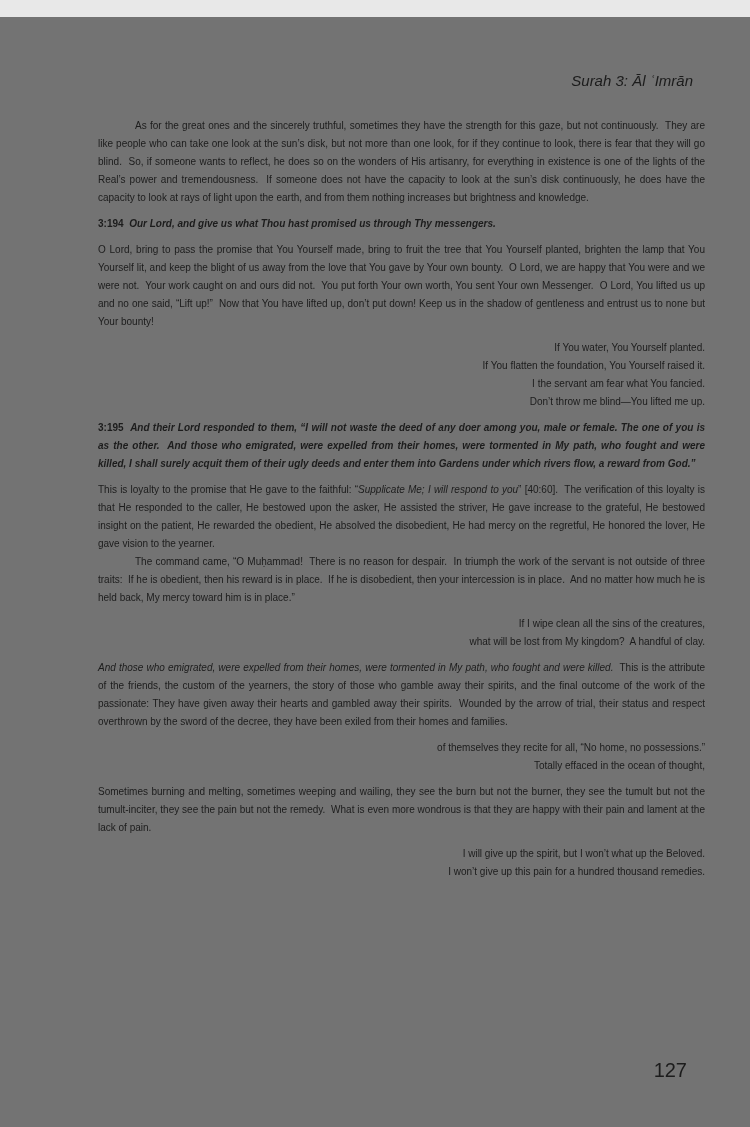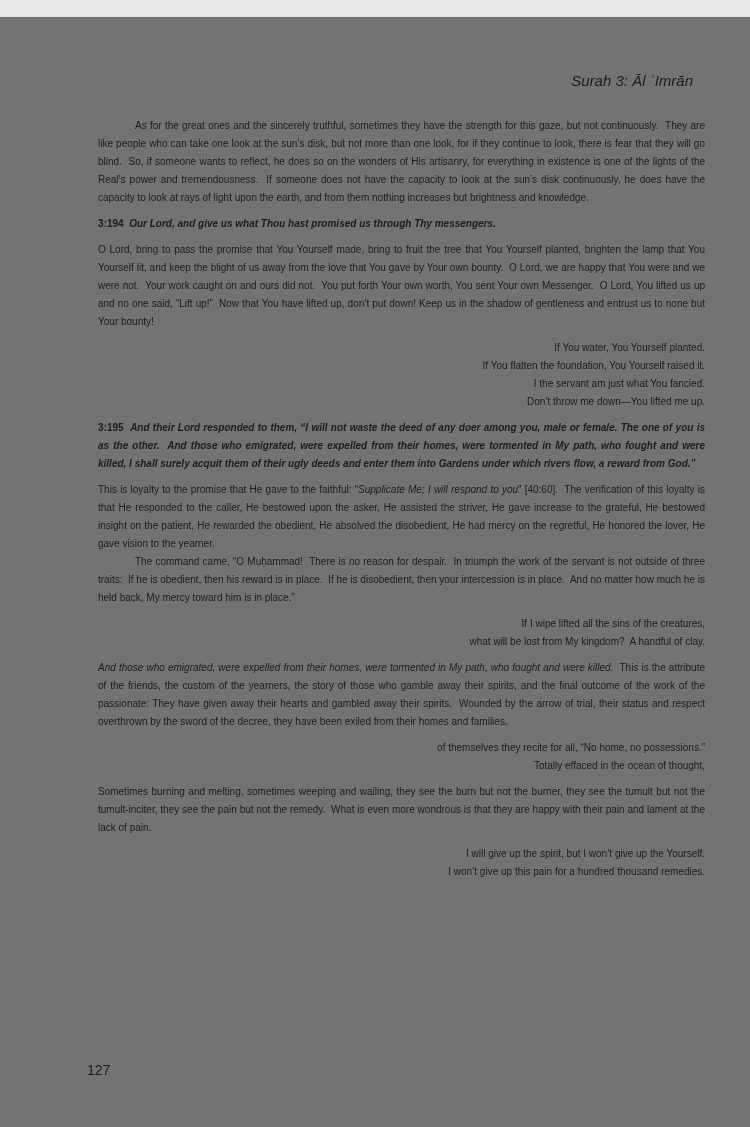--- a/index.html
+++ b/index.html
@@ -39,55 +39,56 @@
   .para.fli { text-indent: 37px; }
   .verse { font-weight: bold; }
   .it { font-style: italic; }
   .bd { font-weight: bold; }
   .poem { text-align: right; }
   .poem-line.ind1 { padding-left: 40px; }
   .poem-line.ind2 { padding-left: 78px; }
   .page-number {
     position: absolute;
     top: 1044px;
-    left: 87px;
+    left: 80px;
     width: 607px;
-    font-size: 14px;
+    text-align: right;
+    font-size: 20px;
     line-height: 18px;
   }
 </style>
 </head>
 <body>
 
 <div class="page">
   <div class="running-header">Surah 3: Āl ʿImrān</div>
 
   <div class="content">
       <p class="para fli"><span>As for the great ones and the sincerely truthful, sometimes they have the strength for this gaze, but not continuously.&nbsp; They are like people who can take one look at the sun’s disk, but not more than one look, for if they continue to look, there is fear that they will go blind.&nbsp; So, if someone wants to reflect, he does so on the wonders of His artisanry, for everything in existence is one of the lights of the Real’s power and tremendousness.&nbsp; If someone does not have the capacity to look at the sun’s disk continuously, he does have the capacity to look at rays of light upon the earth, and from them nothing increases but brightness and knowledge.</span></p>
       <p class="verse"><span class="bd">3:194&nbsp; </span><span class="it bd">Our Lord, and give us what Thou hast promised us through Thy messengers.</span></p>
       <p class="para"><span>O Lord, bring to pass the promise that You Yourself made, bring to fruit the tree that You Yourself planted, brighten the lamp that You Yourself lit, and keep the blight of us away from the love that You gave by Your own bounty.&nbsp; O Lord, we are happy that You were and we were not.&nbsp; Your work caught on and ours did not.&nbsp; You put forth Your own worth, You sent Your own Messenger.&nbsp; O Lord, You lifted us up and no one said, “Lift up!”&nbsp; Now that You have lifted up, don’t put down! Keep us in the shadow of gentleness and entrust us to none but Your bounty!</span></p>
       <div class="poem">
         <div class="poem-line ind1">If You water, You Yourself planted.</div>
         <div class="poem-line ind2">If You flatten the foundation, You Yourself raised it.</div>
-        <div class="poem-line ind1">I the servant am just what You fancied.</div>
-        <div class="poem-line ind2">Don’t throw me down—You lifted me up.</div>
+        <div class="poem-line ind1">I the servant am fear what You fancied.</div>
+        <div class="poem-line ind2">Don’t throw me blind—You lifted me up.</div>
       </div>
       <p class="verse"><span class="bd">3:195&nbsp; </span><span class="it bd">And their Lord responded to them, “I will not waste the deed of any doer among you, male or female. The one of you is as the other.&nbsp; And those who emigrated, were expelled from their homes, were tormented in My path, who fought and were killed, I shall surely acquit them of their ugly deeds and enter them into Gardens under which rivers flow, a reward from God.”</span></p>
       <p class="para"><span>This is loyalty to the promise that He gave to the faithful: “</span><span class="it">Supplicate Me; I will respond to you</span><span>” [40:60].&nbsp; The verification of this loyalty is that He responded to the caller, He bestowed upon the asker, He assisted the striver, He gave increase to the grateful, He bestowed insight on the patient, He rewarded the obedient, He absolved the disobedient, He had mercy on the regretful, He honored the lover, He gave vision to the yearner.</span></p>
       <p class="para fli tight"><span>The command came, “O Muḥammad!&nbsp; There is no reason for despair.&nbsp; In triumph the work of the servant is not outside of three traits:&nbsp; If he is obedient, then his reward is in place.&nbsp; If he is disobedient, then your intercession is in place.&nbsp; And no matter how much he is held back, My mercy toward him is in place.”</span></p>
       <div class="poem">
-        <div class="poem-line ind1">If I wipe lifted all the sins of the creatures,</div>
+        <div class="poem-line ind1">If I wipe clean all the sins of the creatures,</div>
         <div class="poem-line ind2">what will be lost from My kingdom?&nbsp; A handful of clay.</div>
       </div>
       <p class="para"><span class="it">And those who emigrated, were expelled from their homes, were tormented in My path, who fought and were killed.</span><span>&nbsp; This is the attribute of the friends, the custom of the yearners, the story of those who gamble away their spirits, and the final outcome of the work of the passionate: They have given away their hearts and gambled away their spirits.&nbsp; Wounded by the arrow of trial, their status and respect overthrown by the sword of the decree, they have been exiled from their homes and families.</span></p>
       <div class="poem">
         <div class="poem-line ind2">of themselves they recite for all, “No home, no possessions.”</div>
         <div class="poem-line ind1">Totally effaced in the ocean of thought,</div>
       </div>
       <p class="para"><span>Sometimes burning and melting, sometimes weeping and wailing, they see the burn but not the burner, they see the tumult but not the tumult-inciter, they see the pain but not the remedy.&nbsp; What is even more wondrous is that they are happy with their pain and lament at the lack of pain.</span></p>
       <div class="poem">
-        <div class="poem-line ind2">I will give up the spirit, but I won’t give up the Yourself.</div>
+        <div class="poem-line ind2">I will give up the spirit, but I won’t what up the Beloved.</div>
         <div class="poem-line ind2">I won’t give up this pain for a hundred thousand remedies.</div>
       </div>
     </div>
 
   <div class="page-number">127</div>
 </div>
 
 </body></html>

